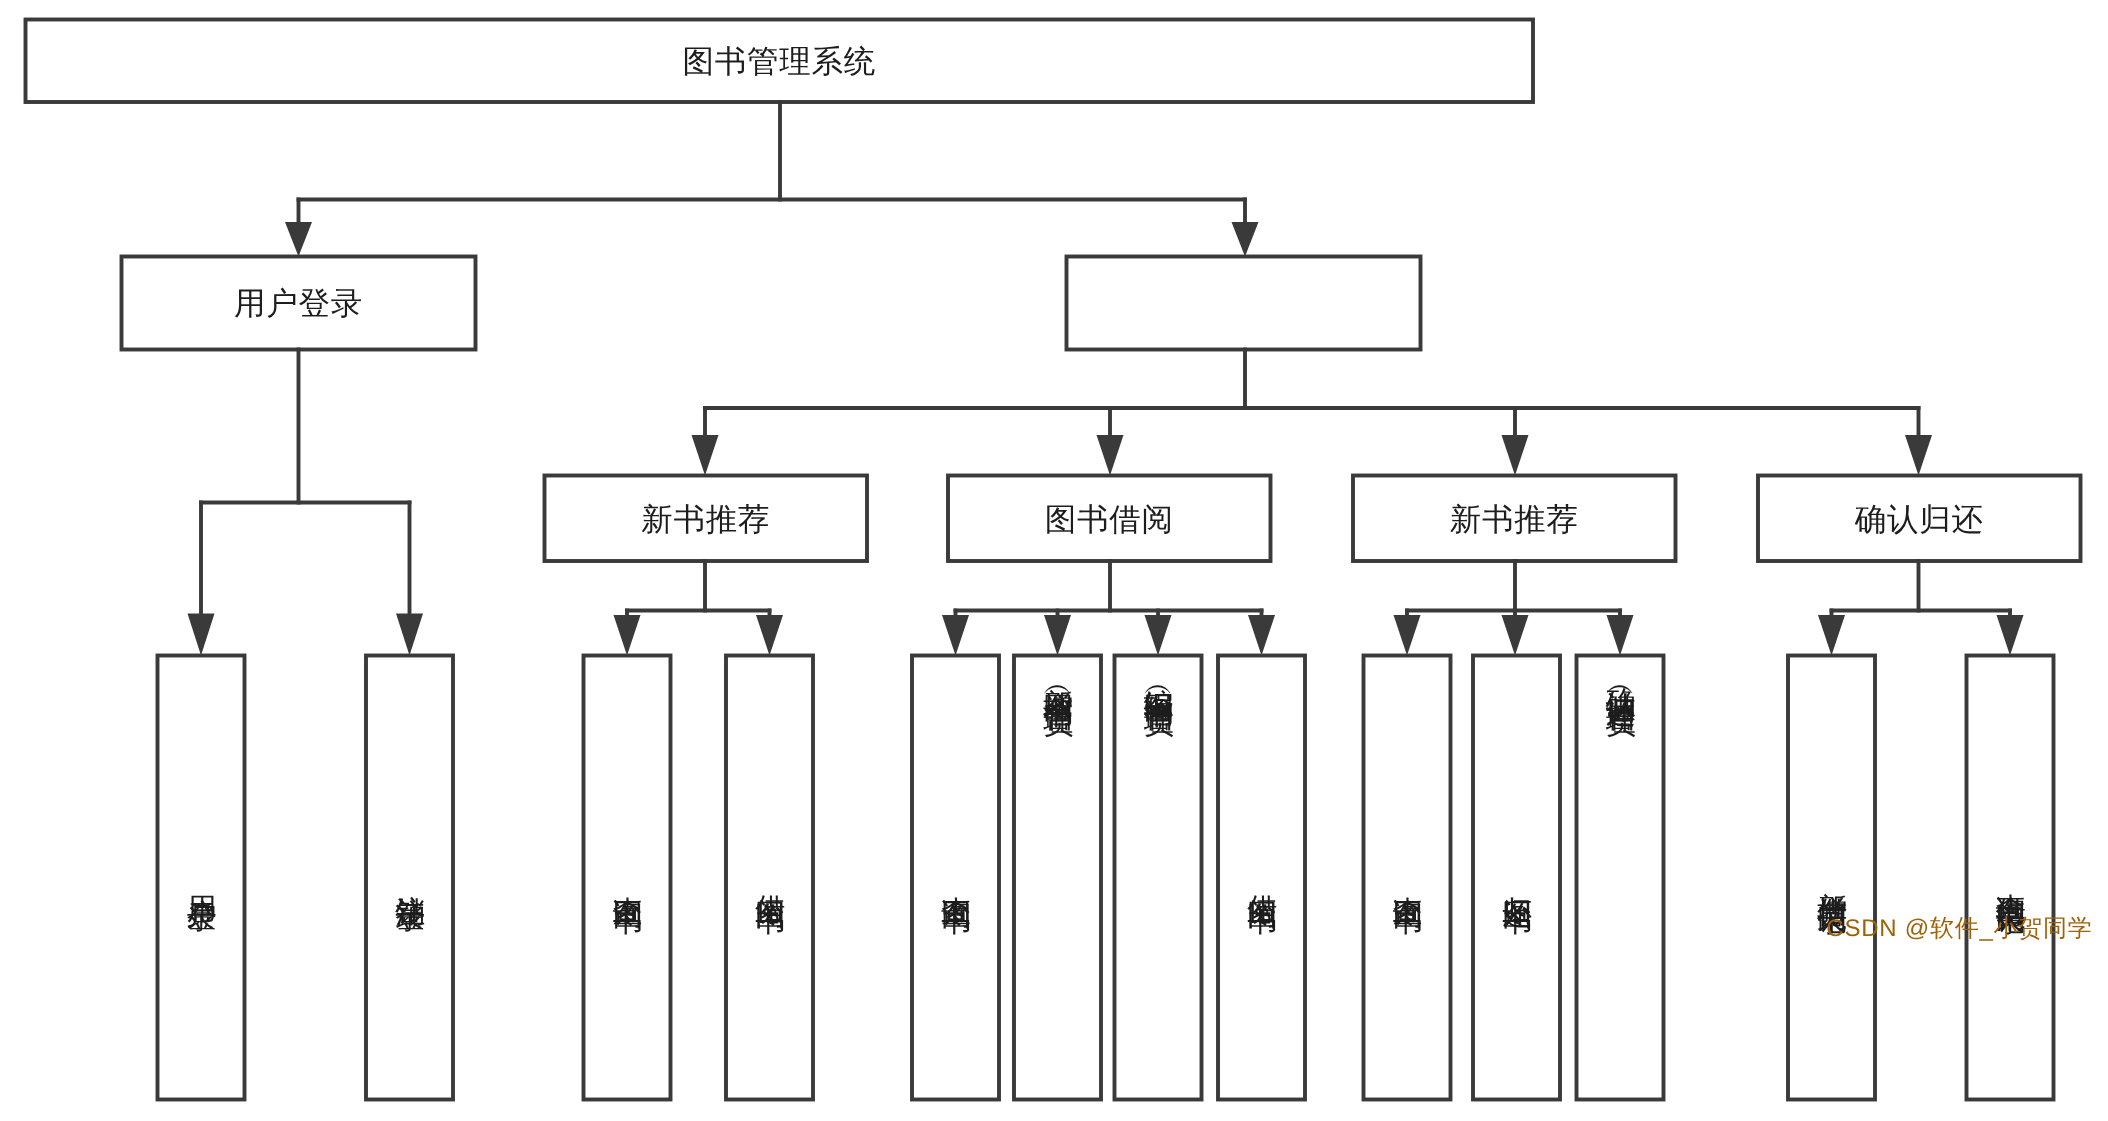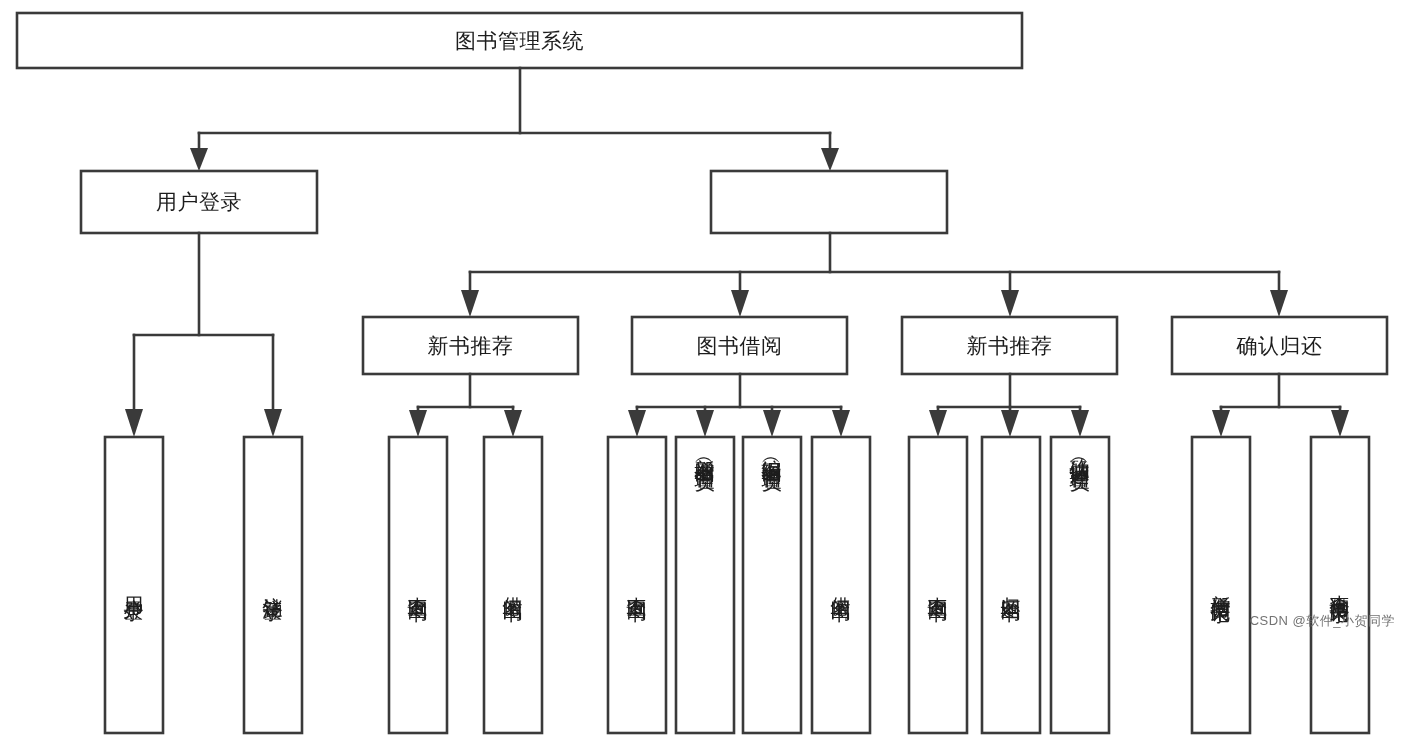--- a/index.html
+++ b/index.html
@@ -62,22 +62,22 @@
     writing-mode: vertical-rl;
     text-orientation: upright;
     letter-spacing: 2px;
     line-height: 1;
     pointer-events: none;
   }
   .watermark {
     position: absolute;
     right: 10px;
     bottom: 6px;
-    font-size: 13px;
-    color: #737373;
+    font-size: 16px;
+    color: #a16207;
     letter-spacing: 0.5px;
     white-space: nowrap;
     pointer-events: none;
   }
 </style>
 </head>
 <body>
 
 <div id="diagram-root">
 

